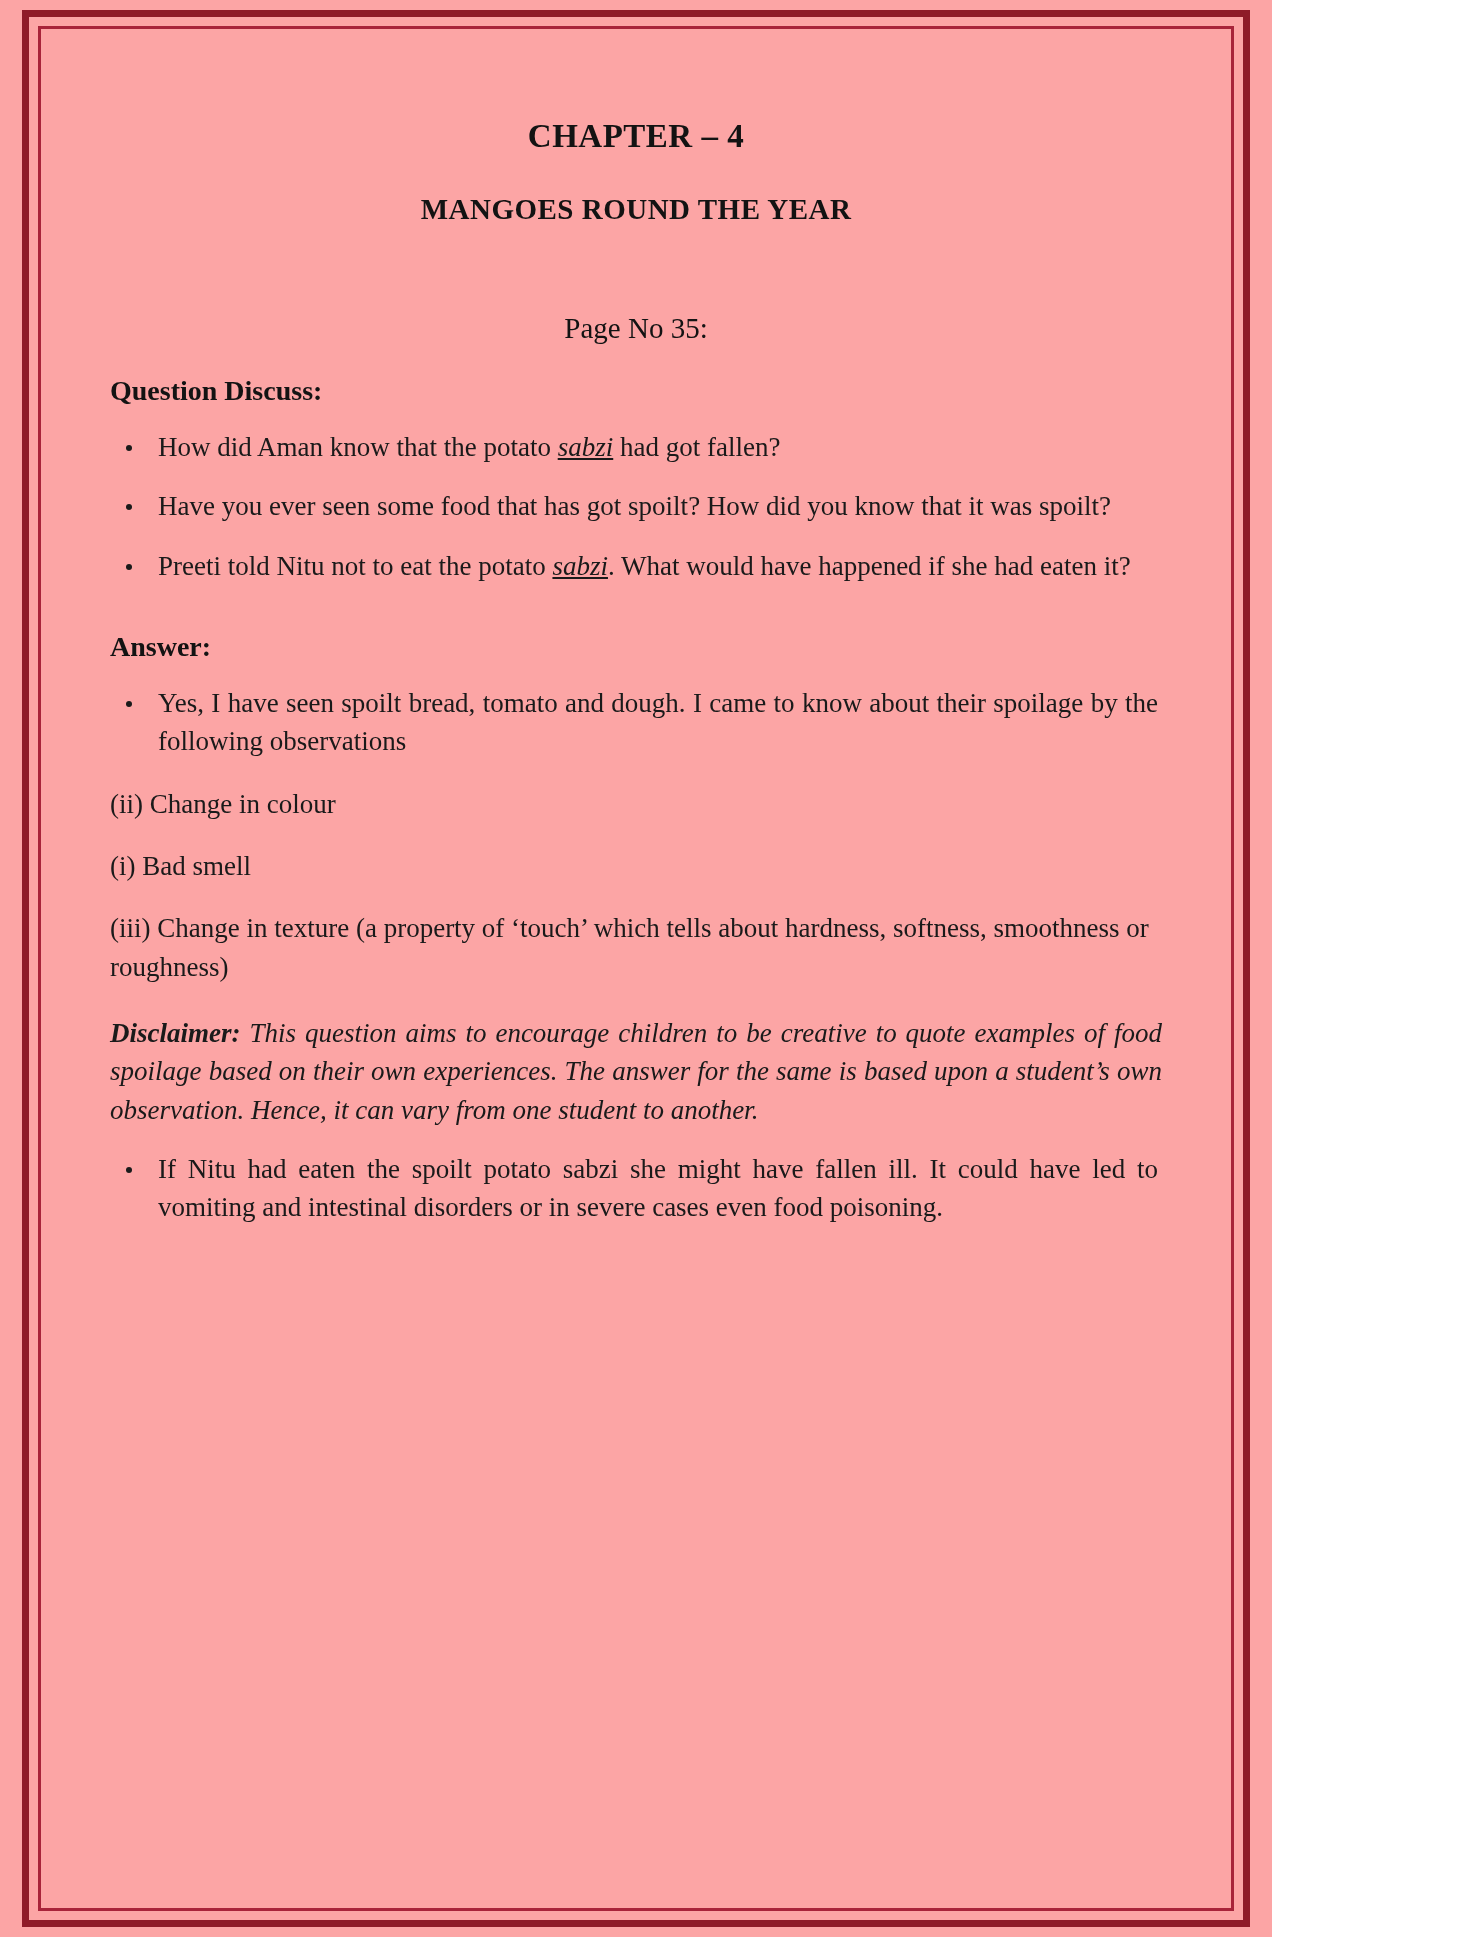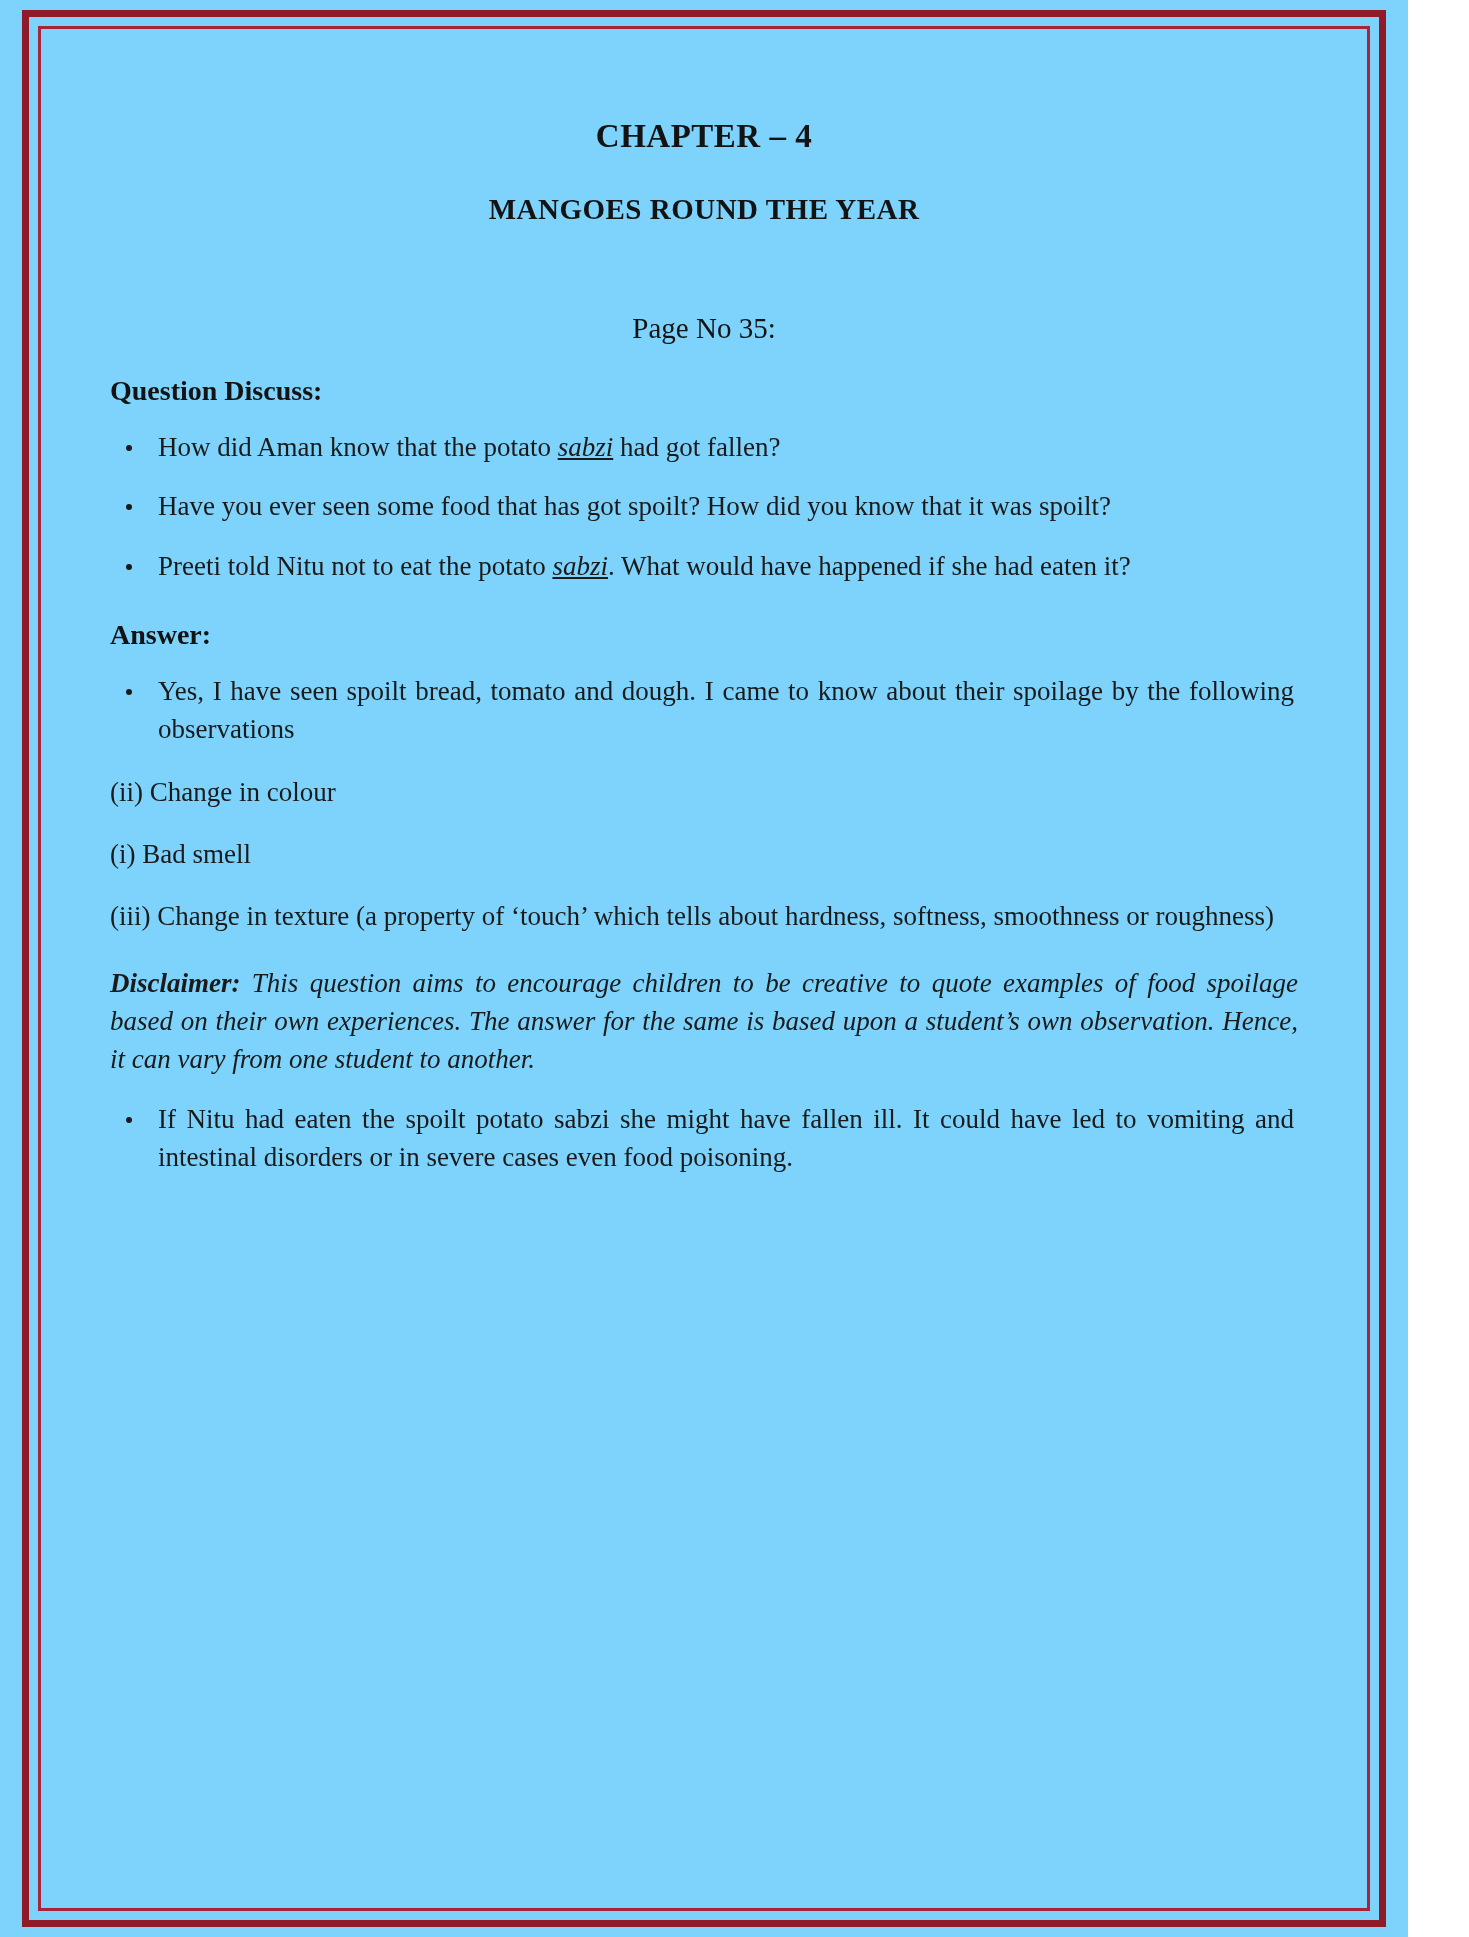--- a/index.html
+++ b/index.html
@@ -2,23 +2,23 @@
 <html><head>
 <meta charset="utf-8">
 <style>
   html, body {
     margin: 0;
     padding: 0;
     background: #ffffff;
   }
   .page {
     position: relative;
-    width: 1408px;
+    width: 1272px;
     height: 1937px;
-    background: #7dd3fc;
+    background: #fca5a5;
     box-sizing: border-box;
     overflow: hidden;
     font-family: "Liberation Serif", "DejaVu Serif", serif;
     color: #1a1a1a;
   }
   
   .frame-outer {
     position: absolute;
     left: 22px;
     top: 10px;
@@ -74,21 +74,21 @@
   }
 
   .section-heading {
     font-weight: bold;
     font-size: 28px;
     margin-top: 30px;
     margin-bottom: 6px;
     color: #131313;
   }
   .section-heading.answer-heading {
-    margin-top: 34px;
+    margin-top: 46px;
   }
 
   ul.bullets {
     list-style: none;
     margin: 0;
     padding: 0;
   }
   ul.bullets > li {
     position: relative;
     padding-left: 48px;

